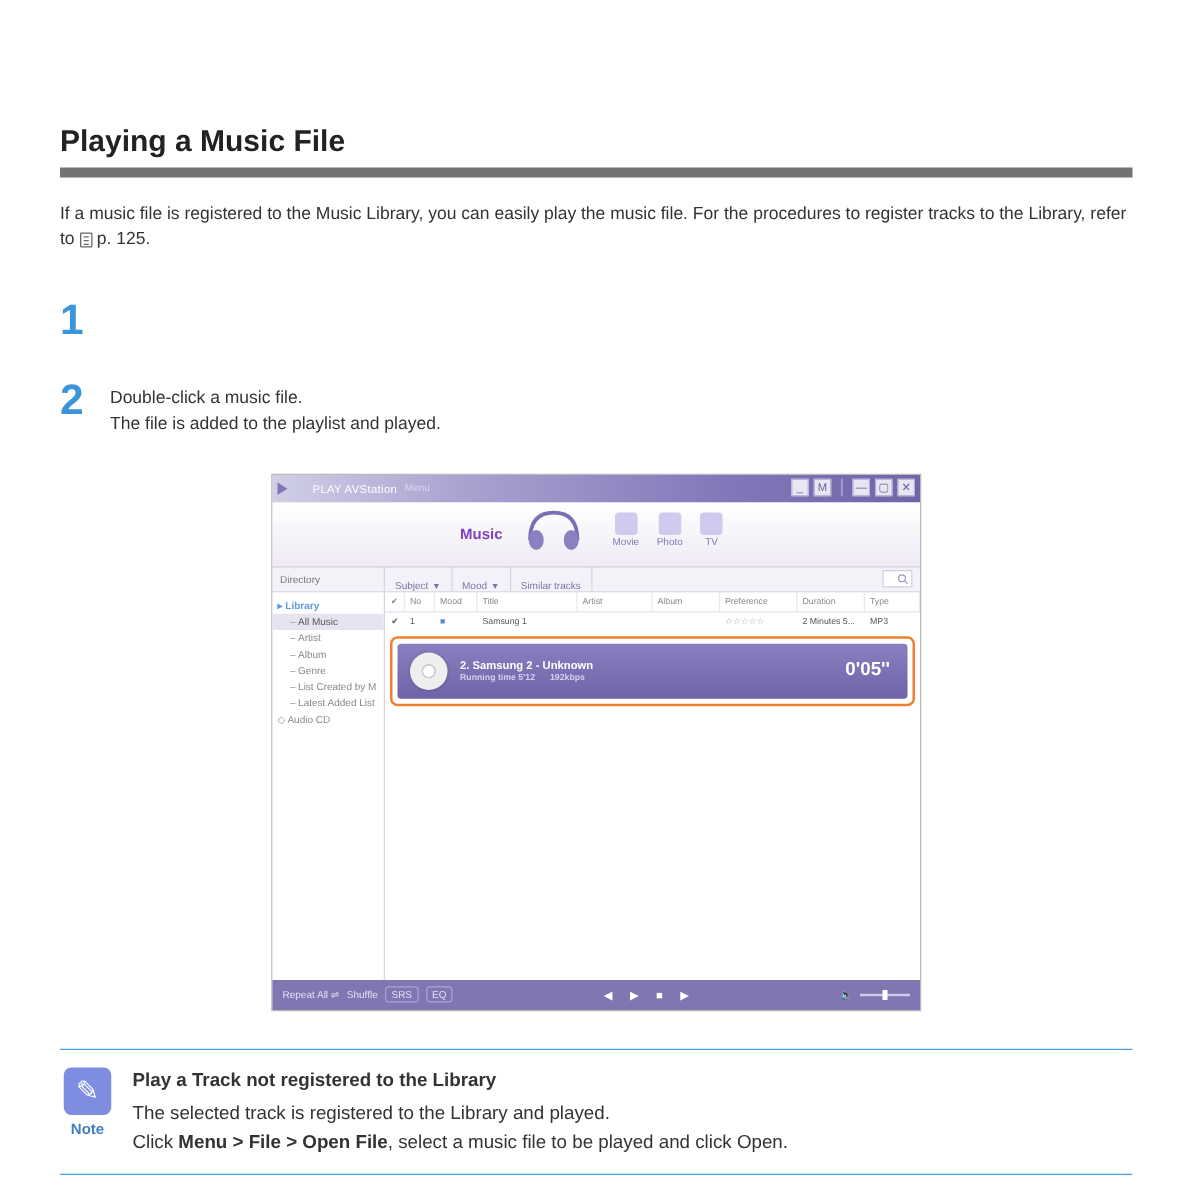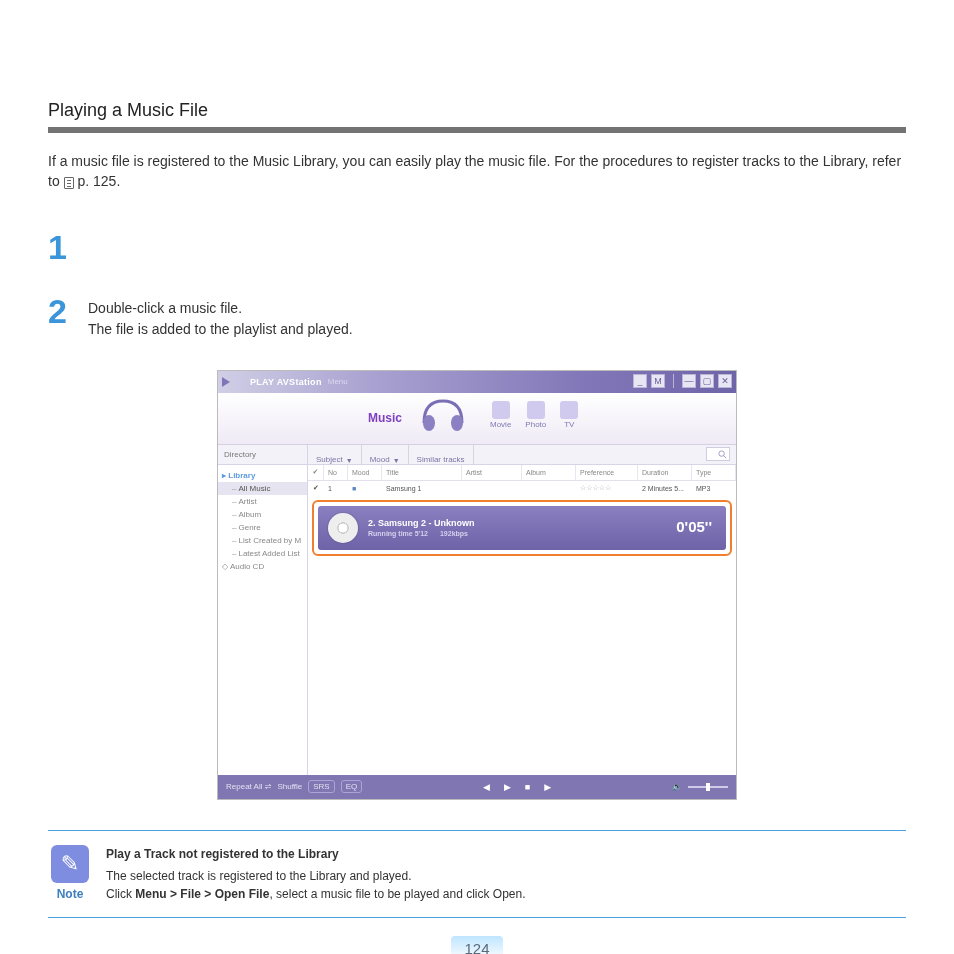--- a/index.html
+++ b/index.html
@@ -6,25 +6,25 @@
   body {
     font-family: Arial, Helvetica, sans-serif;
     background: #fff;
     width: 954px;
     margin: 0 auto;
     padding: 100px 48px 30px 48px;
     font-size: 14px;
     color: #333;
   }
   .heading {
-    font-size: 18px;
-    font-weight: normal;
+    font-size: 24px;
+    font-weight: bold;
     color: #222;
     padding-bottom: 6px;
-    border-bottom: 6px solid #737373;
+    border-bottom: 8px solid #737373;
     margin-bottom: 18px;
   }
   .intro { line-height: 1.45; margin-bottom: 38px; }
   .pageref-icon { display:inline-block; border:1px solid #666; width:10px; height:12px; vertical-align:middle; position:relative; border-radius:1px; }
   .pageref-icon::before { content:""; position:absolute; left:2px; top:2px; right:2px; height:1px; background:#666; box-shadow:0 3px 0 #666, 0 6px 0 #666; }
   .step { display:flex; gap:14px; margin-bottom:30px; }
   .step-num { font-size:34px; font-weight:bold; color:#3a95da; line-height:1; min-width:26px; }
   .step-body { padding-top:4px; line-height:1.5; }
 
   
@@ -32,21 +32,21 @@
   .shot {
     display:inline-block; width:520px; border:1px solid #bbb;
     background:#eceef2; text-align:left; font-size:9px; color:#444;
   }
   .tb {
     height:22px;
     background:linear-gradient(to right,#d0cfe6 0%,#a9a1d0 30%,#8278b9 70%,#6e64a8 100%);
     display:flex; align-items:center; position:relative; color:#fff;
   }
   .tb .tri { width:0;height:0;border-left:8px solid #8076b7;border-top:5px solid transparent;border-bottom:5px solid transparent; margin:0 4px 0 4px;}
-  .tb .title { font-weight:bold; font-size:9px; letter-spacing:0.3px;padding-left:16px; }
+  .tb .title { font-weight:normal; font-size:9px; letter-spacing:0.3px;padding-left:16px; }
   .tb .menu { margin-left:6px; font-size:8px; color:#dcd7f0;}
   .tb .wbtns { position:absolute; right:4px; top:3px; display:flex; gap:4px; }
   .tb .wbtn { width:14px; height:14px; border:1px solid #b9b4d8; display:flex;align-items:center;justify-content:center; font-size:9px; color:#6a60a0; background:#e9e6f3; }
   .tb .sep { width:1px; height:14px; background:#b9b4d8; margin:0 4px; }
 
   .tabbar { position:relative; height:52px; background:linear-gradient(#fff,#efeaf5); border-bottom:1px solid #d6d0e3; }
   .music-label { position:absolute; left:150px; top:18px; font-size:12px; font-weight:bold; color:#7f3fbe; }
   .headphones { position:absolute; left:200px; top:0px; width:50px; height:40px; }
   .headphones svg { width:50px; height:40px; }
   .tabs { position:absolute; left:272px; top:8px; display:flex; gap:14px; }
@@ -105,21 +105,21 @@
   .pbar .ctr .pbtn { color:#fff; font-size:9px; }
   .pbar .right { display:flex; align-items:center; gap:6px;}
   .pbar .vol { width:40px; height:2px; background:#cfcaea; position:relative;}
   .pbar .vol::after { content:""; position:absolute; left:18px; top:-3px; width:4px;height:8px;background:#fff;}
 
   
   .note { display:flex; gap:14px; align-items:flex-start; border-top:1px solid #4aa0e0; padding-top:14px; margin-top:6px; padding-bottom:14px; border-bottom:1px solid #4aa0e0;}
   .note-icon { width:44px; text-align:center; }
   .note-icon .sq { width:38px;height:38px;border-radius:6px;background:#7f8de0;display:flex;align-items:center;justify-content:center;color:#fff;font-size:22px; margin:0 auto;}
   .note-icon .lbl { color:#3e7fc1; font-size:12px; font-weight:bold; margin-top:4px;}
-  .note-body { font-size:12px; line-height:1.5; }
+  .note-body { font-size:15px; line-height:1.5; }
   .note-body .nt { font-weight:bold; margin-bottom:4px; }
 
   .pagenum { text-align:center; margin-top:18px; }
   .pagenum span {
     display:inline-block; width:52px; padding:4px 0;
     background:linear-gradient(#bfe5ff,#fff);
     border-radius:4px; color:#5b6a7e; font-size:15px;
   }
 </style>
 </head>

